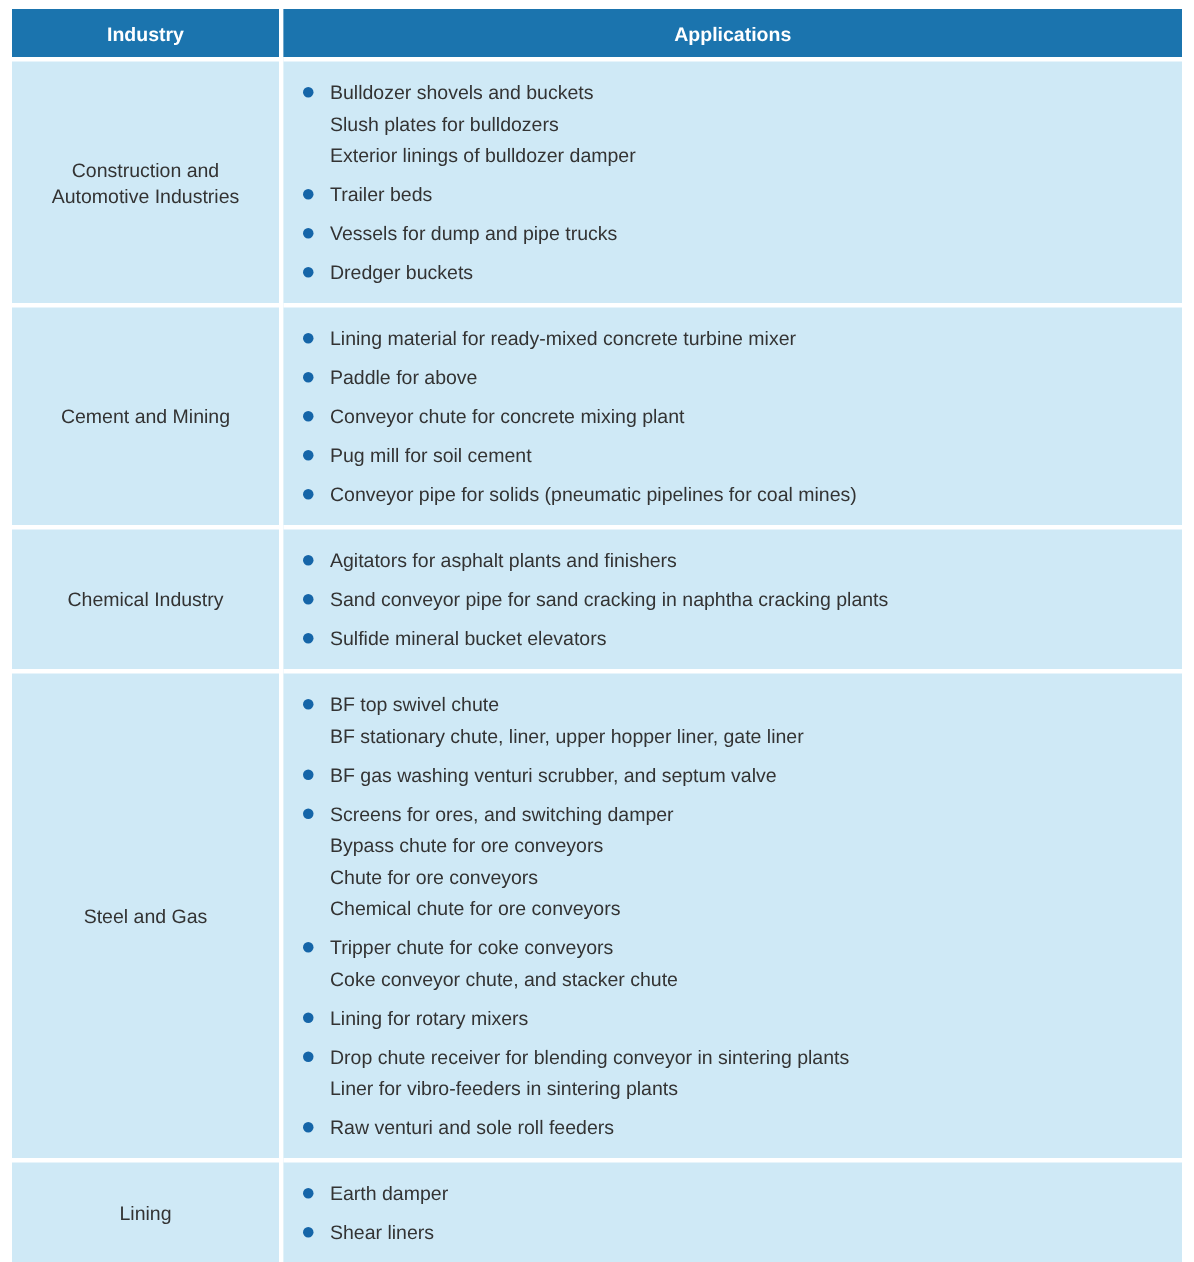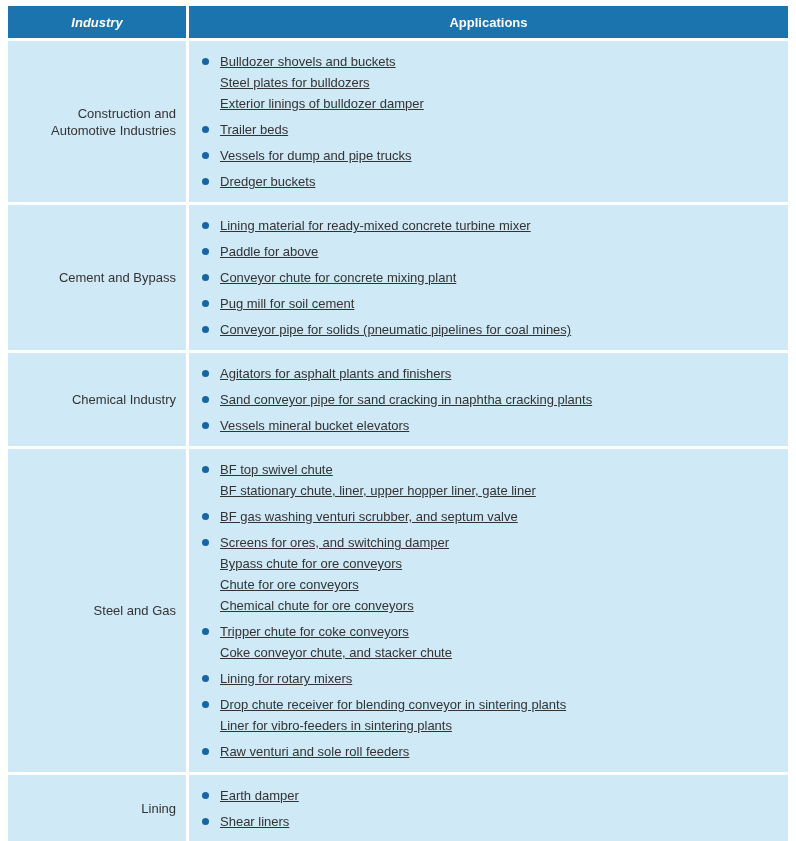--- a/index.html
+++ b/index.html
@@ -33,41 +33,41 @@
   col.col-industry { width: 181px; }
   th {
     background: var(--header-bg);
     color: var(--header-text);
     font-size: 13px;
     font-weight: bold;
     height: 32px;
     text-align: center;
     padding: 0;
   }
-  th.industry-header { border-right: 3px solid var(--separator); font-style: italic; }
+  th.industry-header { border-right: 3px solid var(--separator); }
   td {
     background: var(--cell-bg);
     font-size: 13px;
     color: var(--text);
     vertical-align: middle;
     border-top: 3px solid var(--separator);
     padding: 0;
   }
   td.industry-cell {
     border-right: 3px solid var(--separator);
-    text-align: right;
+    text-align: center;
     padding: 16px 10px;
   }
   .industry-label {
     display: inline-block;
     max-width: 158px;
     line-height: 17px;
   }
   td.applications-cell { padding: 10px 16px 10px 12px; }
-  .app-group { margin-bottom: 5px; text-decoration: underline; }
+  .app-group { margin-bottom: 5px; }
   .app-group:last-child { margin-bottom: 0; }
   .app-line {
     position: relative;
     padding-left: 19px;
     line-height: 21px;
   }
   .bullet {
     position: absolute;
     left: 1px;
     top: 7px;
@@ -91,36 +91,36 @@
         <th class="industry-header">Industry</th>
         <th class="applications-header">Applications</th>
       </tr>
     </thead>
     <tbody id="table-body">
         <tr>
           <td class="industry-cell"><span class="industry-label">Construction and Automotive Industries</span></td>
           <td class="applications-cell">
             <div class="app-group">
               <div class="app-line"><span class="bullet"></span><span>Bulldozer shovels and buckets</span></div>
-              <div class="app-line"><span>Steel plates for bulldozers</span></div>
+              <div class="app-line"><span>Slush plates for bulldozers</span></div>
               <div class="app-line"><span>Exterior linings of bulldozer damper</span></div>
             </div>
             <div class="app-group">
               <div class="app-line"><span class="bullet"></span><span>Trailer beds</span></div>
             </div>
             <div class="app-group">
               <div class="app-line"><span class="bullet"></span><span>Vessels for dump and pipe trucks</span></div>
             </div>
             <div class="app-group">
               <div class="app-line"><span class="bullet"></span><span>Dredger buckets</span></div>
             </div>
           </td>
         </tr>
         <tr>
-          <td class="industry-cell"><span class="industry-label">Cement and Bypass</span></td>
+          <td class="industry-cell"><span class="industry-label">Cement and Mining</span></td>
           <td class="applications-cell">
             <div class="app-group">
               <div class="app-line"><span class="bullet"></span><span>Lining material for ready-mixed concrete turbine mixer</span></div>
             </div>
             <div class="app-group">
               <div class="app-line"><span class="bullet"></span><span>Paddle for above</span></div>
             </div>
             <div class="app-group">
               <div class="app-line"><span class="bullet"></span><span>Conveyor chute for concrete mixing plant</span></div>
             </div>
@@ -135,21 +135,21 @@
         <tr>
           <td class="industry-cell"><span class="industry-label">Chemical Industry</span></td>
           <td class="applications-cell">
             <div class="app-group">
               <div class="app-line"><span class="bullet"></span><span>Agitators for asphalt plants and finishers</span></div>
             </div>
             <div class="app-group">
               <div class="app-line"><span class="bullet"></span><span>Sand conveyor pipe for sand cracking in naphtha cracking plants</span></div>
             </div>
             <div class="app-group">
-              <div class="app-line"><span class="bullet"></span><span>Vessels mineral bucket elevators</span></div>
+              <div class="app-line"><span class="bullet"></span><span>Sulfide mineral bucket elevators</span></div>
             </div>
           </td>
         </tr>
         <tr>
           <td class="industry-cell"><span class="industry-label">Steel and Gas</span></td>
           <td class="applications-cell">
             <div class="app-group">
               <div class="app-line"><span class="bullet"></span><span>BF top swivel chute</span></div>
               <div class="app-line"><span>BF stationary chute, liner, upper hopper liner, gate liner</span></div>
             </div>

